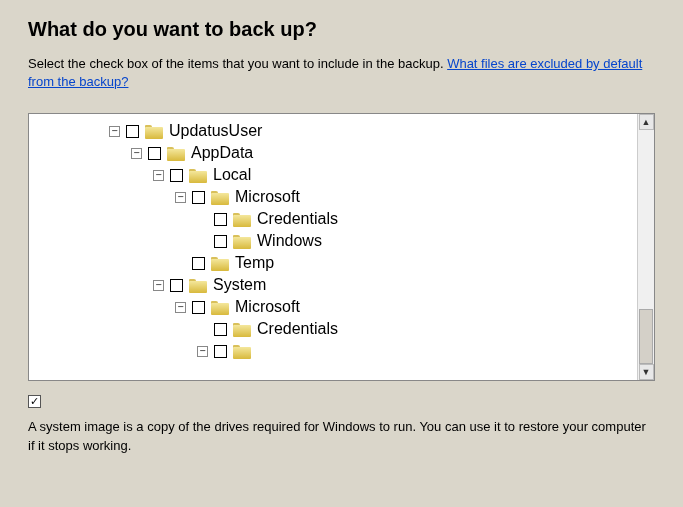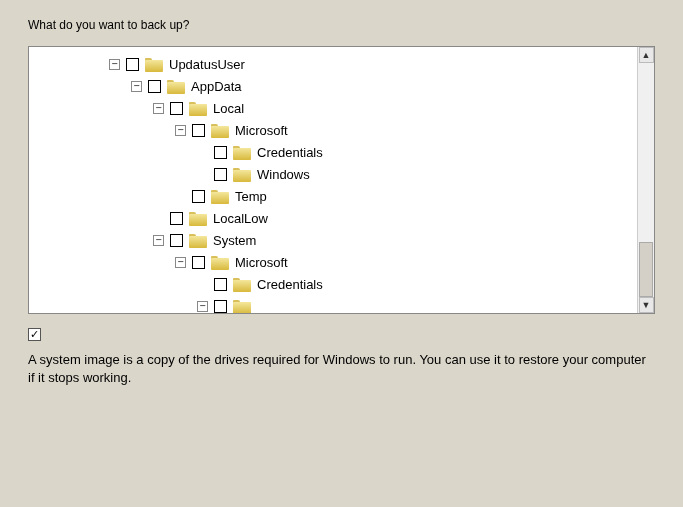--- a/index.html
+++ b/index.html
@@ -11,22 +11,22 @@
     font-size: 13px;
     color: #000;
     width: 683px;
     height: 507px;
     overflow: hidden;
   }
   .page {
     padding: 18px 28px 10px 28px;
   }
   .heading {
-    font-weight: normal;
-    font-size: 12px;
+    font-weight: bold;
+    font-size: 20px;
     margin: 0 0 14px 0;
   }
   .instruction {
     font-size: 13px;
     line-height: 1.4;
     margin: 0 0 22px 0;
   }
   .instruction a {
     color: #0645cc;
     text-decoration: underline;
@@ -114,21 +114,21 @@
   }
   .folder-icon::after{
     content:"";
     position:absolute;
     left:0; top:3px;
     width:18px; height:12px;
     background:linear-gradient(#f4e79c,#d8b93c);
     border-radius:1px;
   }
   .label {
-    font-size: 13px;
+    font-size: 16px;
   }
   .footer {
     margin-top: 14px;
   }
   .sysimg-row {
     display:flex; align-items:center; gap:8px;
     margin-bottom:10px;
   }
   .sysimg-chk {
     width:13px;height:13px;border:1px solid #555;background:#fff;
@@ -140,20 +140,23 @@
     font-size: 13px;
     line-height:1.4;
   }
 </style>
 </head>
 <body>
 
 <div class="page">
   <p class="heading">What do you want to back up?</p>
 
+  <p class="instruction">
+    <span>Select the check box of the items that you want to include in the backup. </span><a href="#">What files are excluded by default from the backup?</a>
+  </p>
 
   <div class="tree-panel">
     <div class="tree" id="tree-root">
         <div class="node" style="padding-left: 80px;">
           <span class="exp">−</span>
           <span class="chk"></span>
           <span class="folder-icon"></span>
           <span class="label">UpdatusUser</span>
         </div>
         <div class="node" style="padding-left: 102px;">
@@ -184,26 +187,20 @@
           <span class="exp-placeholder"></span>
           <span class="chk"></span>
           <span class="folder-icon"></span>
           <span class="label">Windows</span>
         </div>
         <div class="node" style="padding-left: 146px;">
           <span class="exp-placeholder"></span>
           <span class="chk"></span>
           <span class="folder-icon"></span>
           <span class="label">Temp</span>
-        </div>
-        <div class="node" style="padding-left: 124px;">
-          <span class="exp-placeholder"></span>
-          <span class="chk"></span>
-          <span class="folder-icon"></span>
-          <span class="label">LocalLow</span>
         </div>
         <div class="node" style="padding-left: 124px;">
           <span class="exp">−</span>
           <span class="chk"></span>
           <span class="folder-icon"></span>
           <span class="label">System</span>
         </div>
         <div class="node" style="padding-left: 146px;">
           <span class="exp">−</span>
           <span class="chk"></span>

